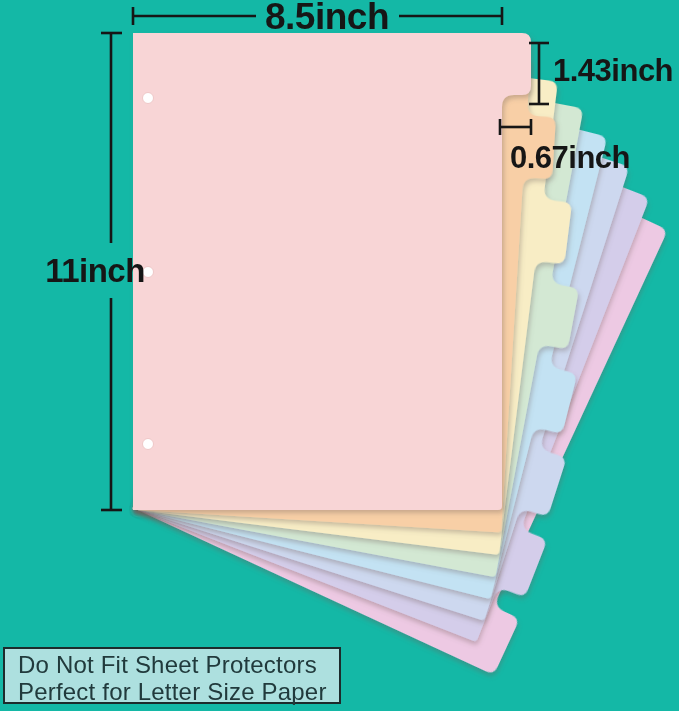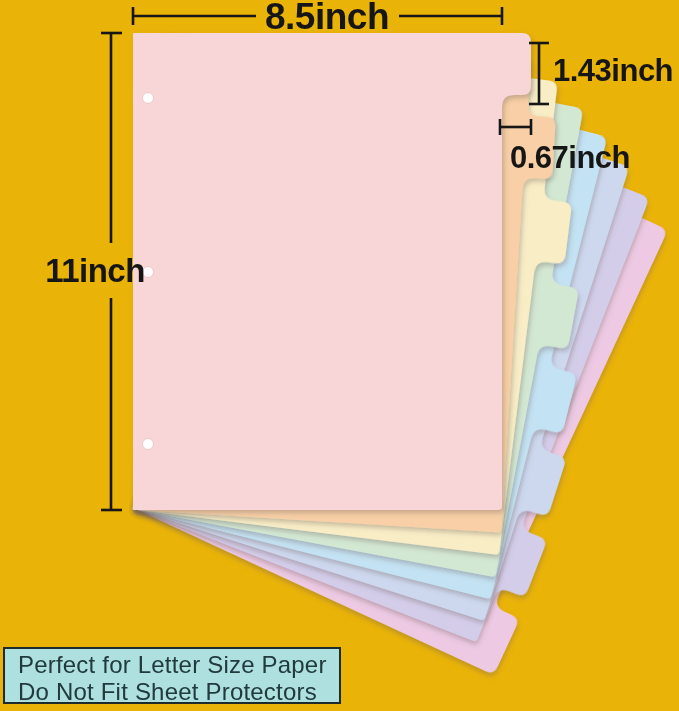--- a/index.html
+++ b/index.html
@@ -1,19 +1,19 @@
 <!DOCTYPE html>
 <html><head>
 <meta charset="utf-8">
 <style>
   html,body{margin:0;padding:0;background:#ffffff;}
   .canvas{
     position:relative;
     width:679px;height:711px;
-    background:#eab308;
+    background:#14b8a6;
     font-family:"Liberation Sans", sans-serif;
     overflow:hidden;
   }
   svg text.dim{
     font-family:"Liberation Sans", sans-serif;
     font-weight:bold;
     fill:#161616;
     letter-spacing:-0.5px;
   }
   svg text.dim-top{font-size:37px;}
@@ -90,17 +90,17 @@
     <g id="dim-tab-width" stroke="#161616" stroke-width="2.6">
       <line x1="500" y1="127" x2="531" y2="127"></line>
       <line x1="500" y1="119" x2="500" y2="135"></line>
       <line x1="531" y1="119" x2="531" y2="135"></line>
     </g>
     <text class="dim dim-small" x="570" y="157" text-anchor="middle" dominant-baseline="central" style="fill: rgb(22, 22, 22);">0.67inch</text>
   </svg>
 
   
   <div class="note-box" style="background: rgb(173, 224, 223); border-color: rgb(29, 43, 44); color: rgb(33, 58, 60);">
+    <span>Do Not Fit Sheet Protectors</span>
     <span>Perfect for Letter Size Paper</span>
-    <span>Do Not Fit Sheet Protectors</span>
   </div>
 
 </div>
 
 </body></html>

